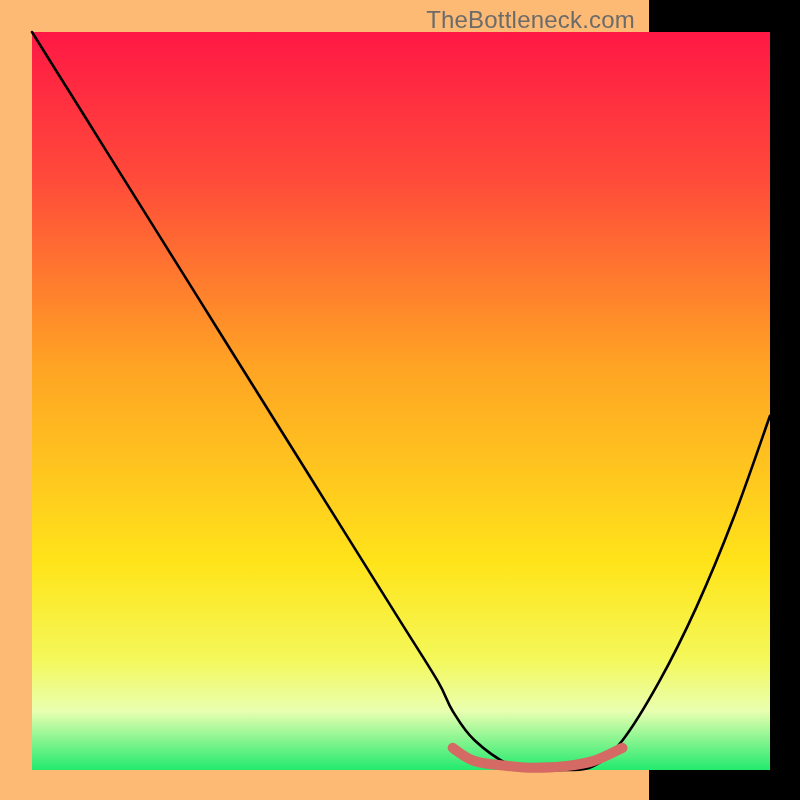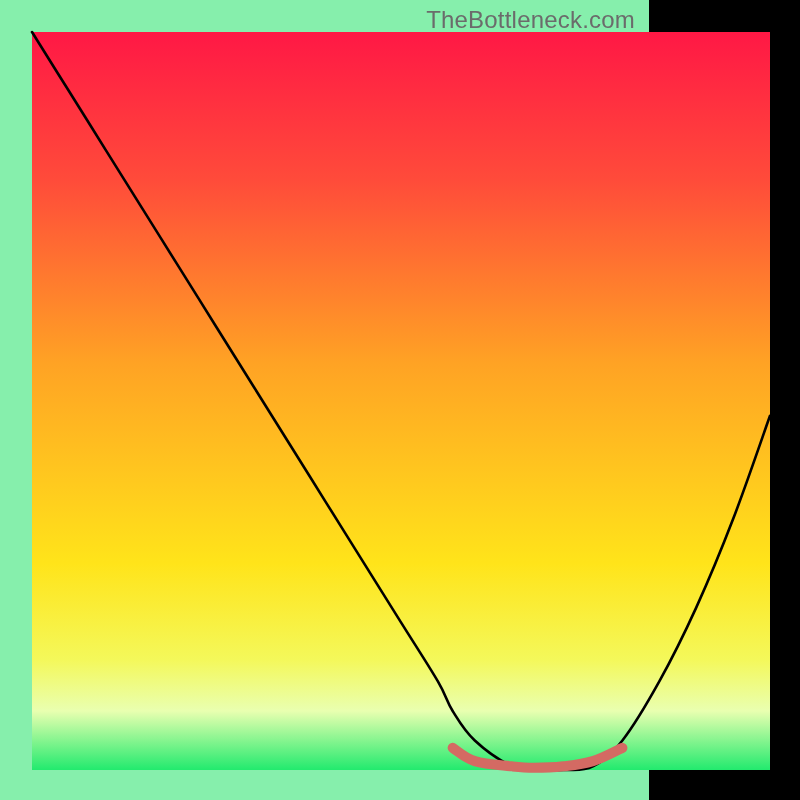--- a/index.html
+++ b/index.html
@@ -8,21 +8,21 @@
     width: 800px;
     height: 800px;
     background: #000;
     font-family: Arial, Helvetica, sans-serif;
     overflow: hidden;
   }
   .stage {
     position: relative;
     width: 649px;
     height: 800px;
-    background: #86efac;
+    background: #fdba74;
   }
   .watermark {
     position: absolute;
     top: 6px;
     right: 14px;
     color: #6b6b6b;
     font-size: 24px;
     font-weight: 400;
     letter-spacing: 0.2px;
     z-index: 5;

